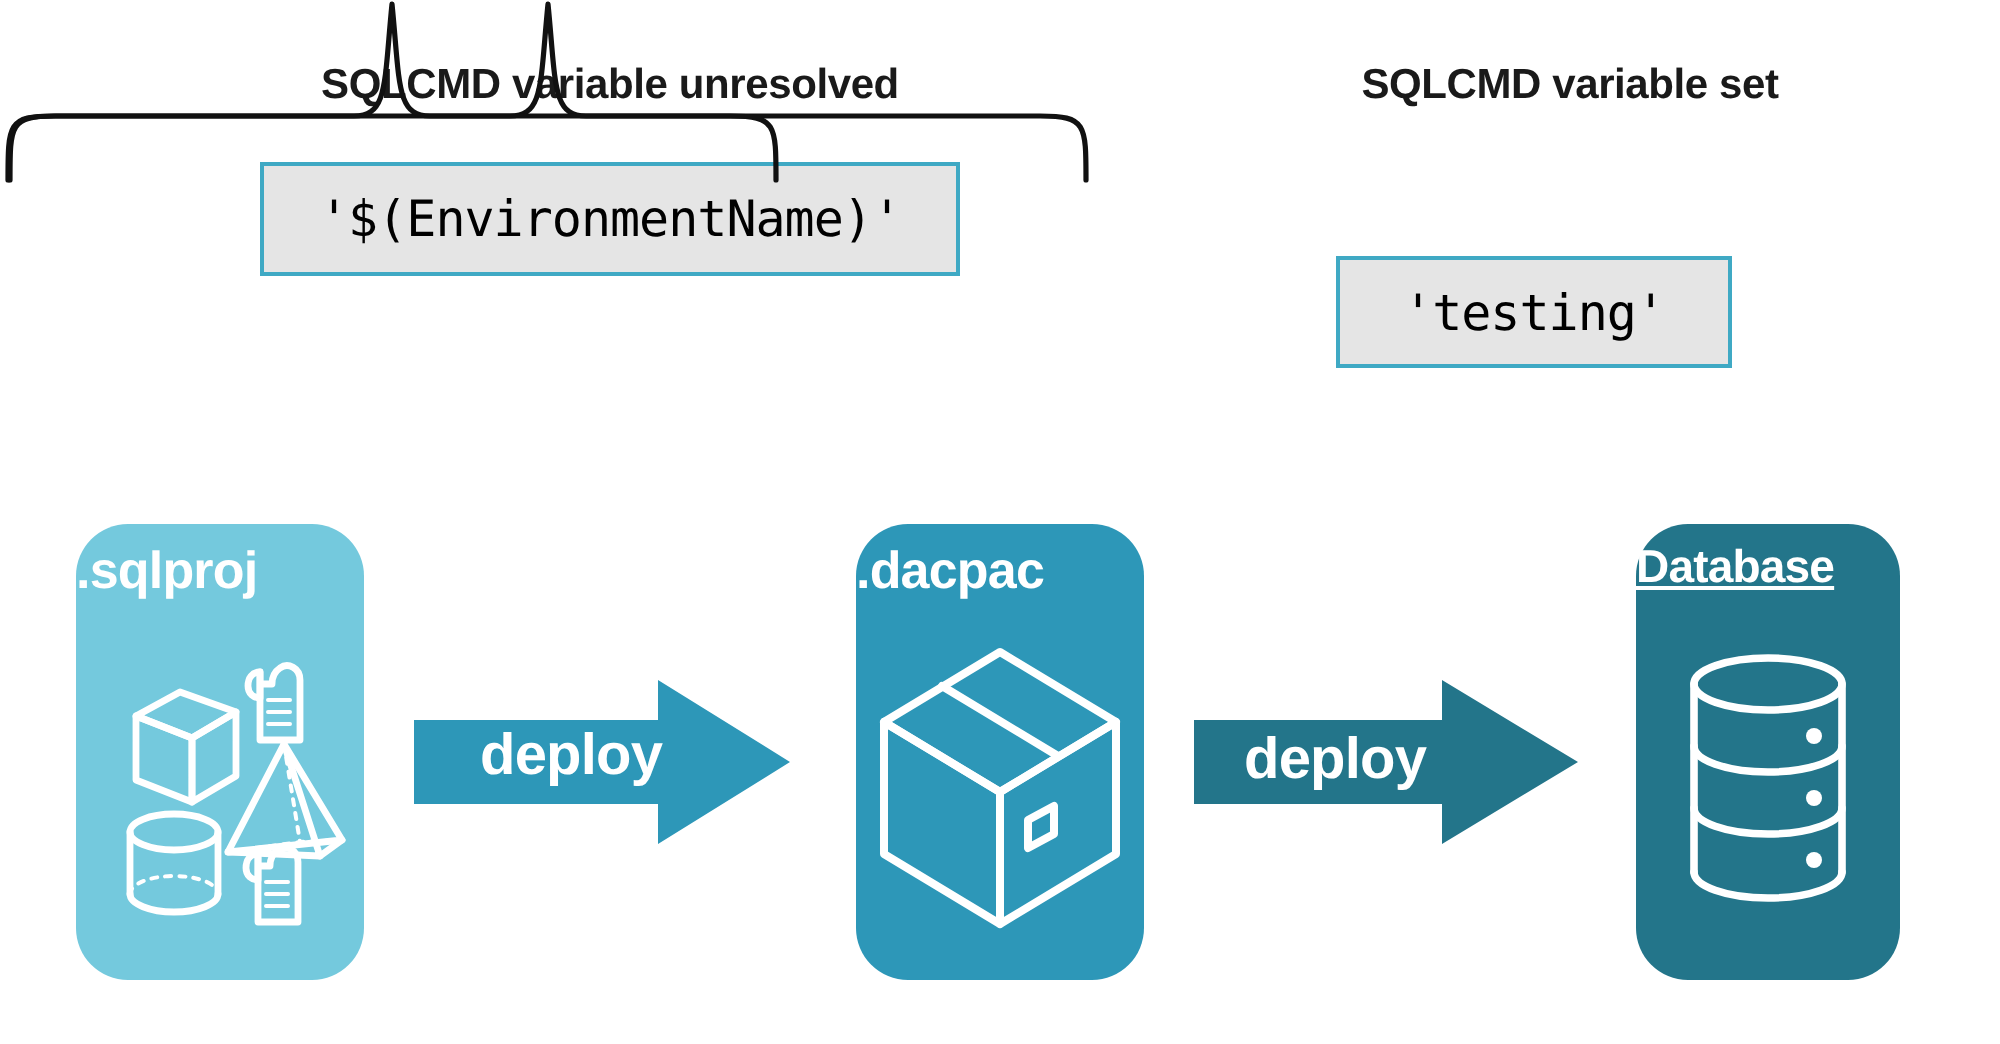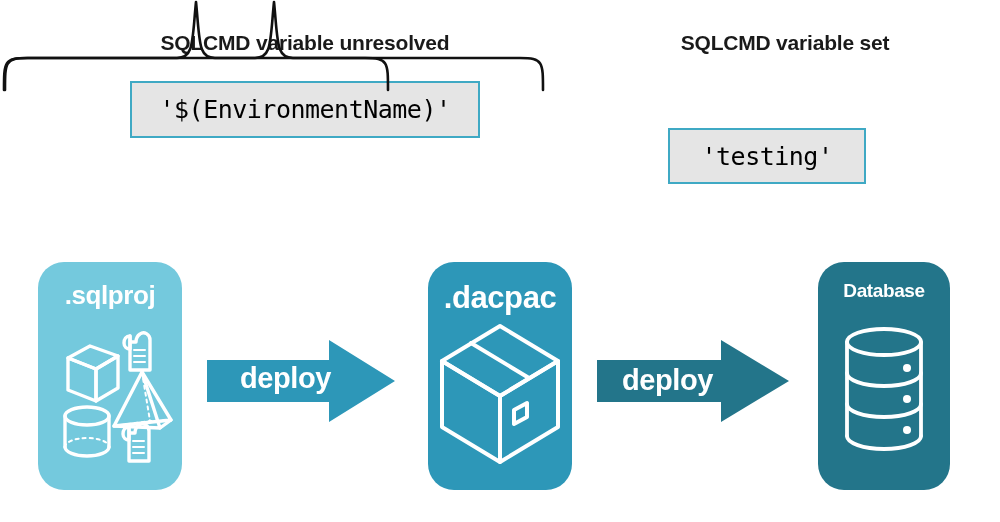--- a/index.html
+++ b/index.html
@@ -59,42 +59,42 @@
   #brace-right-wrap { left: 578px; top: 148px; }
 
   
   .card {
     position: absolute;
     border-radius: 26px;
     box-sizing: border-box;
   }
   .card-title {
     position: absolute;
-    top: 18px;
+    top: 8px;
     left: 0;
     width: 100%;
-    text-align: center;
+    text-align: left;
     color: #ffffff;
     font-weight: bold;
     font-size: 26px;
     letter-spacing: -0.4px;
   }
   .card-art {
     position: absolute;
     left: 0;
     top: 52px;
     width: 100%;
   }
 
   #card-sqlproj  { left: 38px;  top: 262px; width: 144px; height: 228px; background: #74C9DD; }
   #card-dacpac   { left: 428px; top: 262px; width: 144px; height: 228px; background: #2D97B8; }
   #card-database { left: 818px; top: 262px; width: 132px; height: 228px; background: #23758A; }
 
-  #card-database .card-title { font-size: 19px; }
-  #card-dacpac  .card-title  { font-size: 31px; }
+  #card-database .card-title { font-size: 23px; text-decoration: underline; }
+  #card-dacpac  .card-title  { font-size: 26px; }
 
   
   .arrow {
     position: absolute;
   }
   .arrow-label {
     position: absolute;
     color: #ffffff;
     font-weight: bold;
     font-size: 29px;

